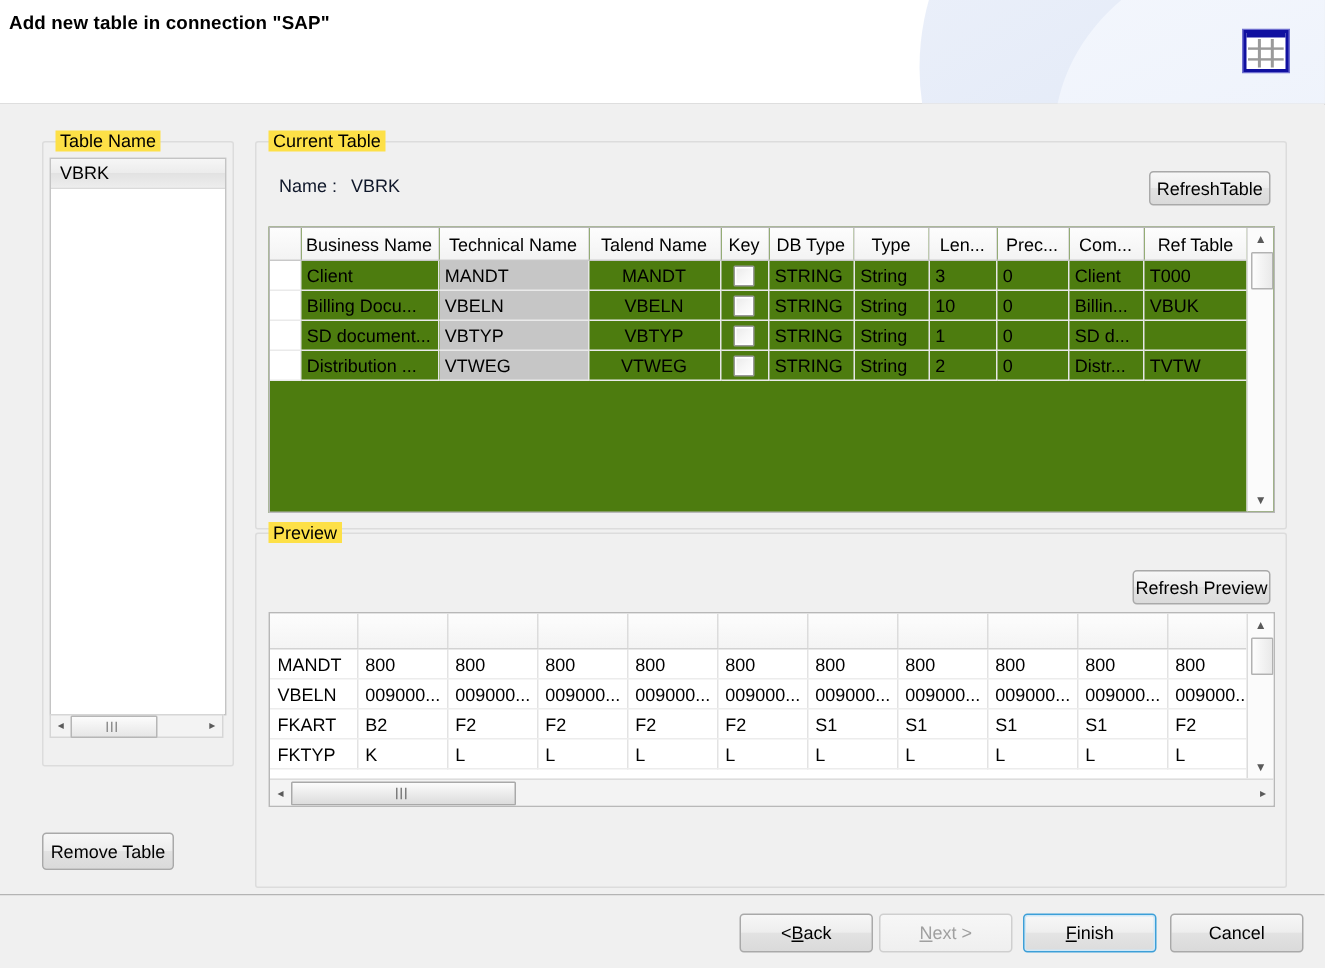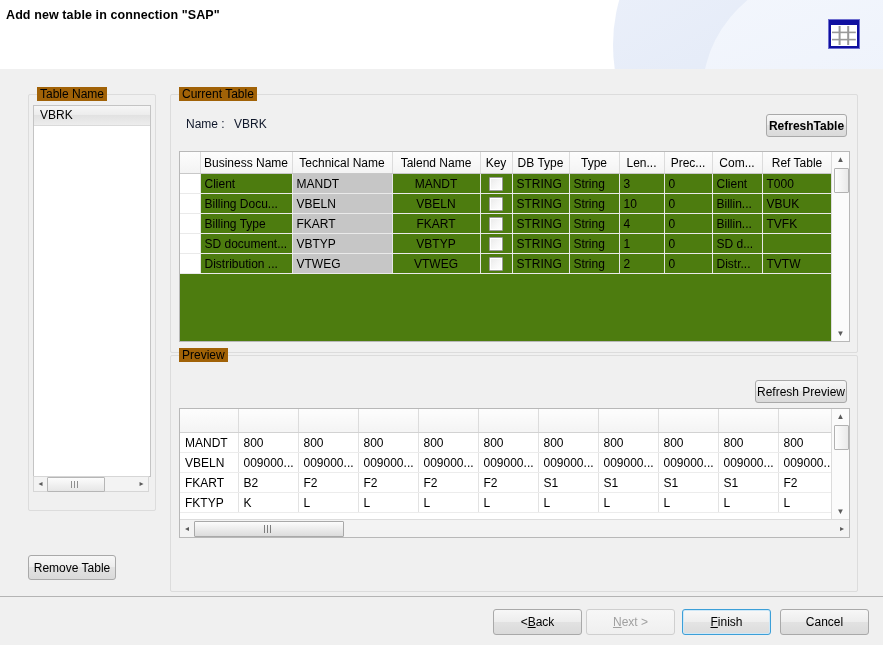--- a/index.html
+++ b/index.html
@@ -47,21 +47,21 @@
 
   
   .group{
     position:absolute;
     border:1px solid #dcdcdc;
     border-radius:2px;
     background:transparent;
   }
   .group > .legend{
     position:absolute;top:-8px;left:8px;
-    background:#a16207;
+    background:#fde047;
     padding:0 3px;
     font-size:12px;color:#000;
     white-space:nowrap;
   }
 
   
   #table-name-group{left:28px;top:25px;width:126px;height:415px;}
   .list-box{
     position:absolute;left:4px;top:10px;width:116px;height:370px;
     background:#ffffff;border:1px solid #c4c4c4;
@@ -100,21 +100,21 @@
     position:absolute;left:28px;top:486px;width:86px;height:23px;
   }
 
   
   #current-table-group{left:170px;top:25px;width:686px;height:257px;}
   .name-row{
     position:absolute;left:15px;top:22px;font-size:12px;color:#0f172a;
   }
   .name-row .lbl{margin-right:6px;}
   #refresh-table-btn{
-    position:absolute;left:595px;top:19px;width:79px;height:21px;font-weight:bold;
+    position:absolute;left:595px;top:19px;width:79px;height:21px;
   }
 
   
   .grid-wrap{
     position:absolute;left:8px;top:56px;width:669px;height:189px;
     border:1px solid #b8b8b8;background:#4d7c0f;
     display:flex;overflow:hidden;
   }
   .grid{
     flex:1;overflow:hidden;
@@ -346,33 +346,20 @@
                   <td class="c-key"><span class="cbx"></span></td>
                   <td class="c-dbtype">STRING</td>
                   <td class="c-type">String</td>
                   <td class="c-len">10</td>
                   <td class="c-prec">0</td>
                   <td class="c-com">Billin...</td>
                   <td class="c-ref">VBUK</td>
                 </tr>
               <tr>
                   <td class="c-idx"></td>
-                  <td class="c-business">Billing Type</td>
-                  <td class="c-tech">FKART</td>
-                  <td class="c-talend">FKART</td>
-                  <td class="c-key"><span class="cbx"></span></td>
-                  <td class="c-dbtype">STRING</td>
-                  <td class="c-type">String</td>
-                  <td class="c-len">4</td>
-                  <td class="c-prec">0</td>
-                  <td class="c-com">Billin...</td>
-                  <td class="c-ref">TVFK</td>
-                </tr>
-              <tr>
-                  <td class="c-idx"></td>
                   <td class="c-business">SD document...</td>
                   <td class="c-tech">VBTYP</td>
                   <td class="c-talend">VBTYP</td>
                   <td class="c-key"><span class="cbx"></span></td>
                   <td class="c-dbtype">STRING</td>
                   <td class="c-type">String</td>
                   <td class="c-len">1</td>
                   <td class="c-prec">0</td>
                   <td class="c-com">SD d...</td>
                   <td class="c-ref"></td>

